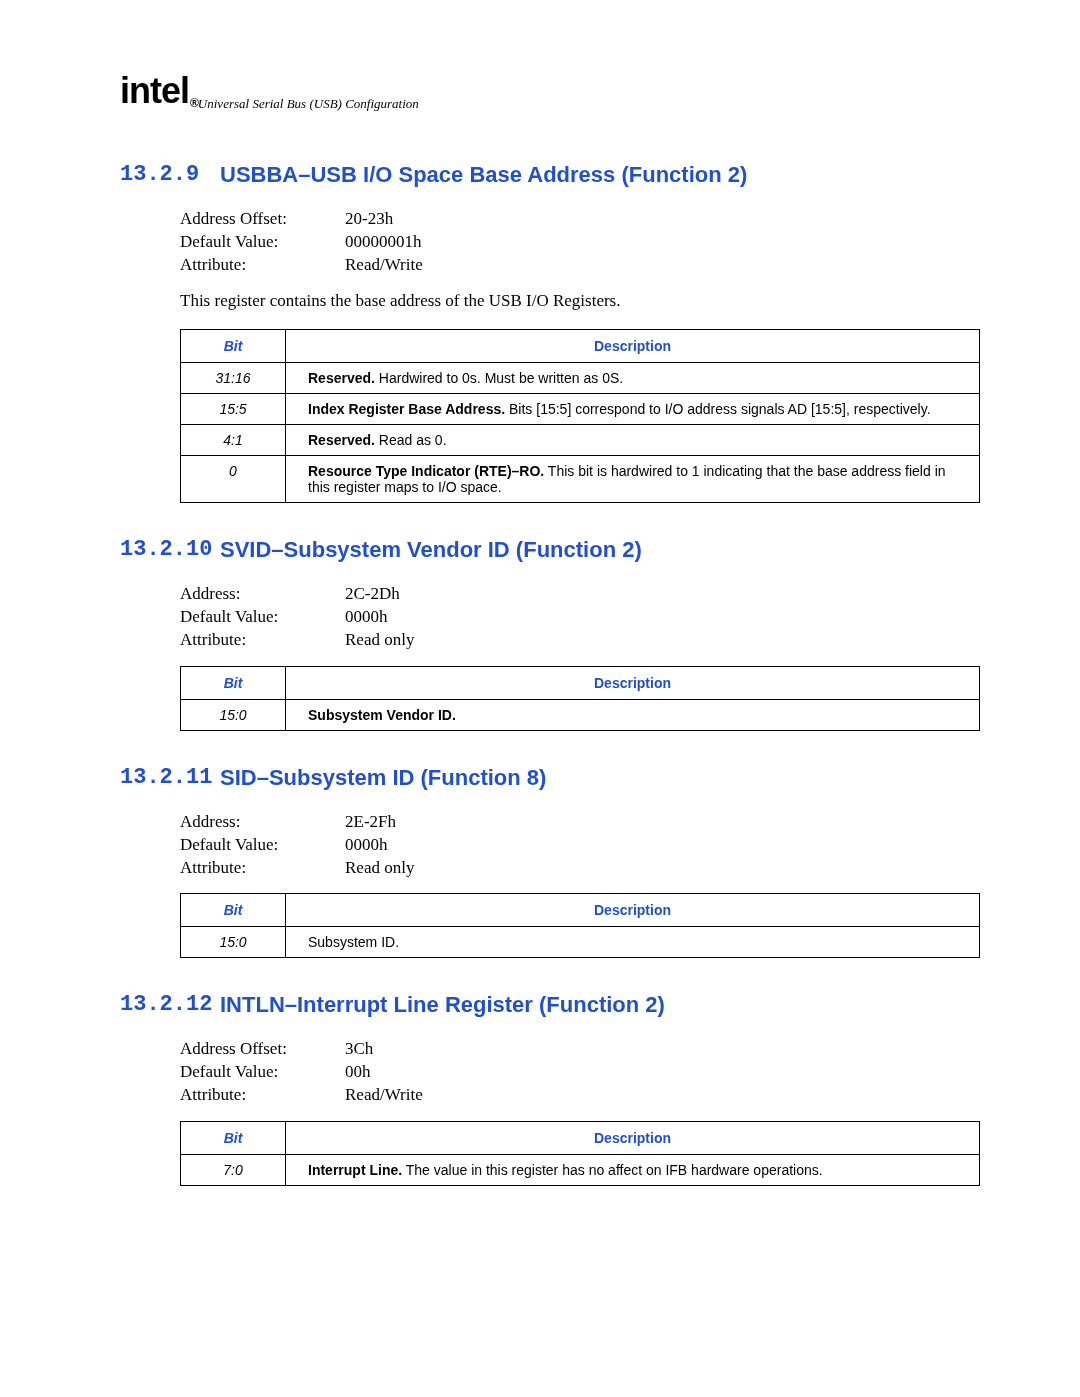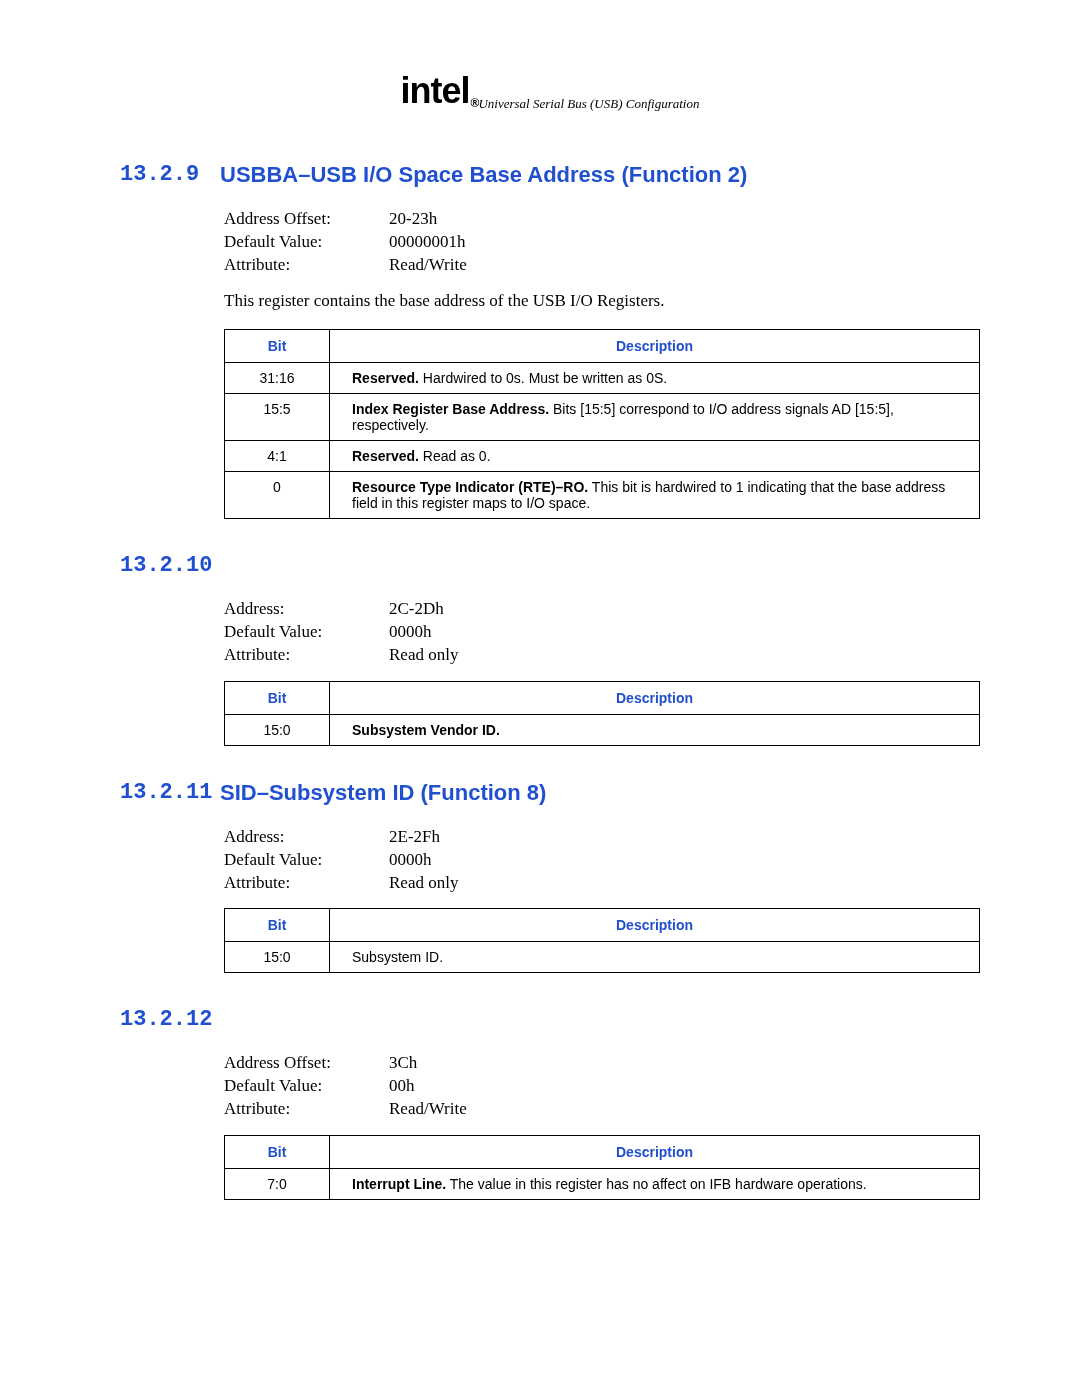--- a/index.html
+++ b/index.html
@@ -9,21 +9,21 @@
     font-family: "Times New Roman", Times, serif;
     color: #000;
     width: 1080px;
   }
   .page {
     padding: 70px 100px 40px 120px;
     box-sizing: border-box;
   }
   .header-row {
     display: flex;
-    justify-content: center;
+    justify-content: flex-start;
     align-items: flex-end;
     margin-bottom: 50px;
   }
   .logo {
     font-family: Arial, Helvetica, sans-serif;
     font-weight: 700;
     font-size: 36px;
     letter-spacing: -1px;
   }
   .logo sub {
@@ -48,21 +48,21 @@
     font-weight: 700;
     font-size: 22px;
     margin-bottom: 20px;
   }
   .section-num {
     width: 100px;
     flex-shrink: 0;
     font-family: Liberation Mono, monospace;
   }
   .section-body {
-    margin-left: 104px;
+    margin-left: 60px;
   }
   .attr-rows {
     margin-bottom: 14px;
   }
   .attr-row {
     display: flex;
     font-size: 17px;
     line-height: 1.35;
   }
   .attr-label { width: 165px; }
@@ -85,20 +85,21 @@
     border: 1px solid #000;
   }
   table.bit-table td {
     padding: 7px 22px;
     border: 1px solid #000;
     vertical-align: top;
   }
   .bit-col {
     width: 60px;
     text-align: center;
+    font-style: italic;
   }
 </style>
 </head>
 <body>
 
 <div class="page">
 
   <div class="header-row">
     <div class="logo">
       <span>intel</span><sub>®</sub>
@@ -152,20 +153,21 @@
                 <td class="bit-col">0</td>
                 <td><strong>Resource Type Indicator (RTE)–RO.</strong><span> This bit is hardwired to 1 indicating that the base address field in this register maps to I/O space.</span></td>
               </tr>
             </tbody>
           </table>
         </div>
       </div>
       <div class="section">
         <div class="section-heading">
           <div class="section-num">13.2.10</div>
+          <div>SVID–Subsystem Vendor ID (Function 2)</div>
         </div>
         <div class="section-body">
           <div class="attr-rows">
             <div class="attr-row">
               <div class="attr-label">Address:</div>
               <div class="attr-value">2C-2Dh</div>
             </div>
             <div class="attr-row">
               <div class="attr-label">Default Value:</div>
               <div class="attr-value">0000h</div>
@@ -223,20 +225,21 @@
                 <td class="bit-col">15:0</td>
                 <td><span>Subsystem ID.</span></td>
               </tr>
             </tbody>
           </table>
         </div>
       </div>
       <div class="section">
         <div class="section-heading">
           <div class="section-num">13.2.12</div>
+          <div>INTLN–Interrupt Line Register (Function 2)</div>
         </div>
         <div class="section-body">
           <div class="attr-rows">
             <div class="attr-row">
               <div class="attr-label">Address Offset:</div>
               <div class="attr-value">3Ch</div>
             </div>
             <div class="attr-row">
               <div class="attr-label">Default Value:</div>
               <div class="attr-value">00h</div>

